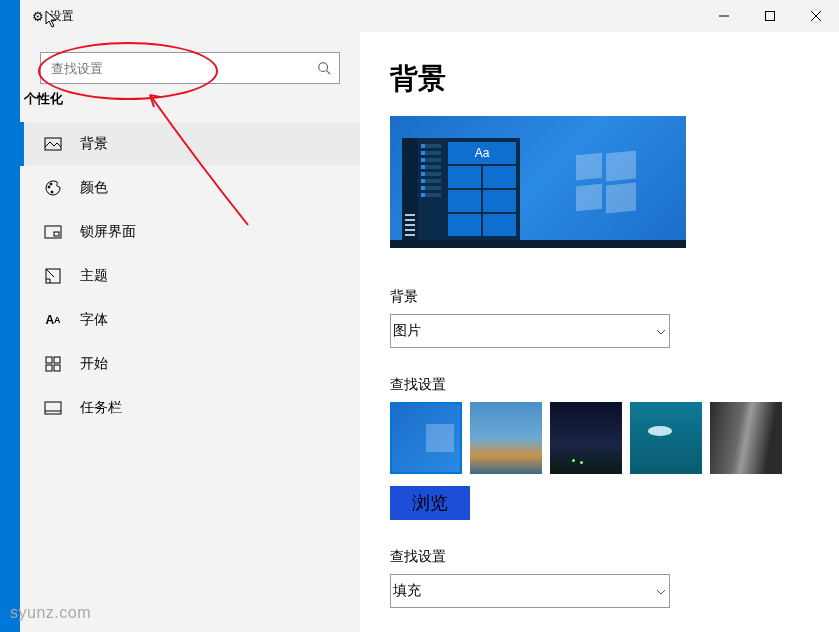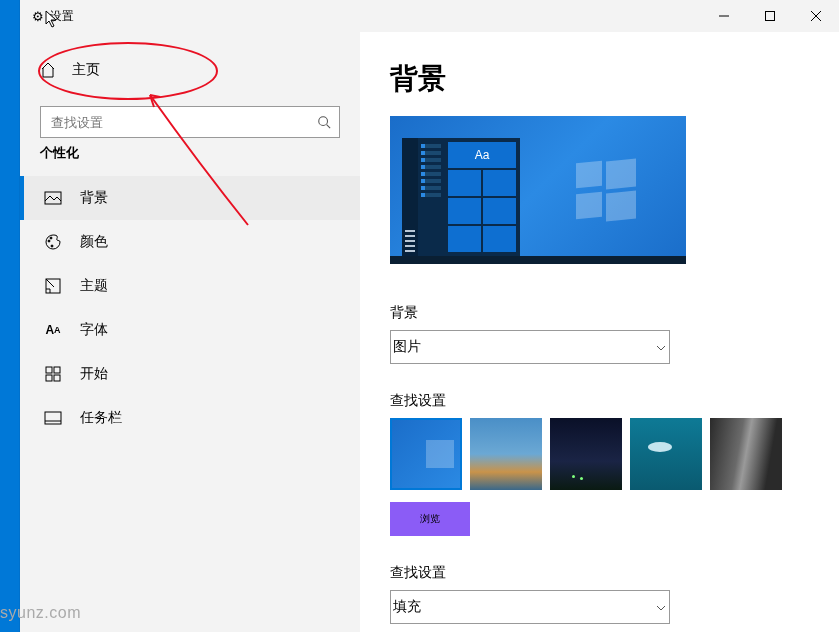--- a/index.html
+++ b/index.html
@@ -30,35 +30,35 @@
   .home-row .icon { width:16px; height:16px; }
   .searchbox {
     margin: 0 20px 6px 20px; height:32px; border:1px solid #999; background:#fff;
     display:flex; align-items:center; padding:0 8px 0 10px; position:relative;
   }
   .searchbox input {
     flex:1; border:none; outline:none; font-size:13px; background:transparent; color:#666;
   }
   .searchbox .sicon { width:14px; height:14px; color:#555; }
   .section-title {
-    font-size:13px; font-weight:600; padding:0 20px; margin-bottom:14px; color:#000;
+    font-size:13px; font-weight:600; padding:0 4px; margin-bottom:14px; color:#000;
   }
   .nav { display:flex; flex-direction:column; }
   .nav-item {
     display:flex; align-items:center; gap:18px; height:44px; padding:0 20px; font-size:14px; color:#000;
     border-left:4px solid transparent;
   }
   .nav-item.selected { border-left-color:#0078d7; background:rgba(0,0,0,0.03); }
   .nav-item .nicon { width:18px; height:18px; flex-shrink:0; display:flex; align-items:center; justify-content:center;}
   .content {
     flex:1; padding: 28px 30px; overflow:auto; background:#fff;
   }
   .content h1 { font-size:28px; font-weight:600; margin-bottom:18px; }
   .preview {
-    width:296px; height:148px; background:linear-gradient(135deg,#1a6dc9 0%,#2b8ae4 50%,#1a6dc9 100%);
+    width:296px; height:132px; background:linear-gradient(135deg,#1a6dc9 0%,#2b8ae4 50%,#1a6dc9 100%);
     position:relative; overflow:hidden; margin-bottom:40px;
   }
   .preview .taskbar-mini { position:absolute; left:0; right:0; bottom:0; height:8px; background:#0a1f33;}
   .preview .startwin {
     position:absolute; left:12px; top:22px; bottom:8px; width:118px;
     background:#0a2a4a; display:flex;
   }
   .preview .startwin .col1{ width:16px; background:#07213b; display:flex; flex-direction:column; justify-content:flex-end; gap:3px; padding:4px 3px;}
   .preview .startwin .col1 div{ height:2px; background:#b8c7d6;}
   .preview .startwin .col2{ width:26px; padding:6px 3px; display:flex; flex-direction:column; gap:3px;}
@@ -85,33 +85,33 @@
   .thumb.sel { outline:2px solid #0078d7; outline-offset:-2px;}
   .thumb.t1 { background:linear-gradient(135deg,#1a6dc9,#2b8ae4);}
   .thumb.t1::after{content:"";position:absolute;right:8px;top:50%;transform:translateY(-50%);width:28px;height:28px;background:rgba(255,255,255,0.25);}
   .thumb.t2 { background:linear-gradient(to bottom,#4a8fc7 0%,#6ba8d4 50%,#c9934a 75%,#3a688a 100%);}
   .thumb.t3 { background:linear-gradient(to bottom,#0a1028 0%,#1a2445 60%,#0a1a12 100%);}
   .thumb.t3::after{content:"";position:absolute;left:30%;bottom:12px;width:3px;height:3px;background:#7fff7f;border-radius:50%;box-shadow:8px 2px 0 #7fff7f;}
   .thumb.t4 { background:linear-gradient(to bottom,#0e7a96 0%,#0a5a70 100%);}
   .thumb.t4::after{content:"";position:absolute;left:18px;top:24px;width:24px;height:10px;background:#c4e4ee;border-radius:50%;}
   .thumb.t5 { background:linear-gradient(100deg,#2a2a2a 0%,#6a6a6a 40%,#9a9a9a 50%,#2a2a2a 80%);}
   .browse-btn {
-    width:80px; height:34px; background:#8b5cf6; border:none; font-size:10px; color:#000; margin-bottom:28px;
+    width:80px; height:34px; background:#1d4ed8; border:none; font-size:18px; color:#000; margin-bottom:28px;
     display:flex; align-items:center; justify-content:center;
   }
   
   .anno { position:absolute; pointer-events:none; }
   .ellipse {
     left:38px; top:42px; width:180px; height:58px; border:2px solid #e81123; border-radius:50%;
   }
   .arrow-svg { position:absolute; left:130px; top:75px; width:140px; height:160px; }
   .cursor { position:absolute; left:45px; top:10px; }
   .cursor svg{ width:14px; height:18px;}
   .watermark {
-    position:absolute; left:0; bottom:10px; font-size:16px; color:#aaa; letter-spacing:0.5px;
+    position:absolute; left:10px; bottom:10px; font-size:16px; color:#aaa; letter-spacing:0.5px;
   }
 </style>
 </head>
 <body>
 
 <div class="window">
 
   <div class="titlebar">
     <div class="titlebar-left">
       <span class="titlebar-icon">⚙</span>
@@ -133,28 +133,20 @@
             <line x1="0" y1="0" x2="10" y2="10" stroke="#000" stroke-width="1"></line>
             <line x1="10" y1="0" x2="0" y2="10" stroke="#000" stroke-width="1"></line>
           </svg>
       </div>
     </div>
   </div>
 
   <div class="body">
 
     <div class="sidebar">
-      <div class="home-row">
-        <span class="icon">
-          <svg viewBox="0 0 16 16" fill="none" stroke="#000" stroke-width="1">
-              <path d="M2 7 L8 1 L14 7 M3 6 V15 H13 V6"></path>
-            </svg>
-        </span>
-        <span>主页</span>
-      </div>
 
       <div class="searchbox">
         <input type="text" placeholder="查找设置" style="">
         <span class="sicon">
           <svg viewBox="0 0 16 16" fill="none" stroke="#555" stroke-width="1.2">
               <circle cx="7" cy="7" r="5"></circle>
               <line x1="11" y1="11" x2="15" y2="15"></line>
             </svg>
         </span>
       </div>
@@ -174,20 +166,29 @@
         <div class="nav-item">
           <span class="nicon">
             <svg viewBox="0 0 18 18" fill="none" stroke="#000" stroke-width="1">
                 <path d="M9 2 A7 7 0 1 0 16 9 C16 7 14 8 13 7 C12 6 14 5 13 3 C12 2 10 2 9 2Z"></path>
                 <circle cx="5" cy="8" r="1" fill="#000"></circle>
                 <circle cx="7" cy="5" r="1" fill="#000"></circle>
                 <circle cx="8" cy="13" r="1" fill="#000"></circle>
               </svg>
           </span>
           <span>颜色</span>
+        </div>
+        <div class="nav-item">
+          <span class="nicon">
+            <svg viewBox="0 0 18 18" fill="none" stroke="#000" stroke-width="1">
+                <rect x="1" y="3" width="16" height="12"></rect>
+                <rect x="10" y="9" width="5" height="4"></rect>
+              </svg>
+          </span>
+          <span>锁屏界面</span>
         </div>
         <div class="nav-item">
           <span class="nicon">
             <svg viewBox="0 0 18 18" fill="none" stroke="#000" stroke-width="1">
                 <rect x="2" y="2" width="14" height="14"></rect>
                 <path d="M6 16 L6 12 L2 12 M2 2 L10 10"></path>
               </svg>
           </span>
           <span>主题</span>
         </div>

